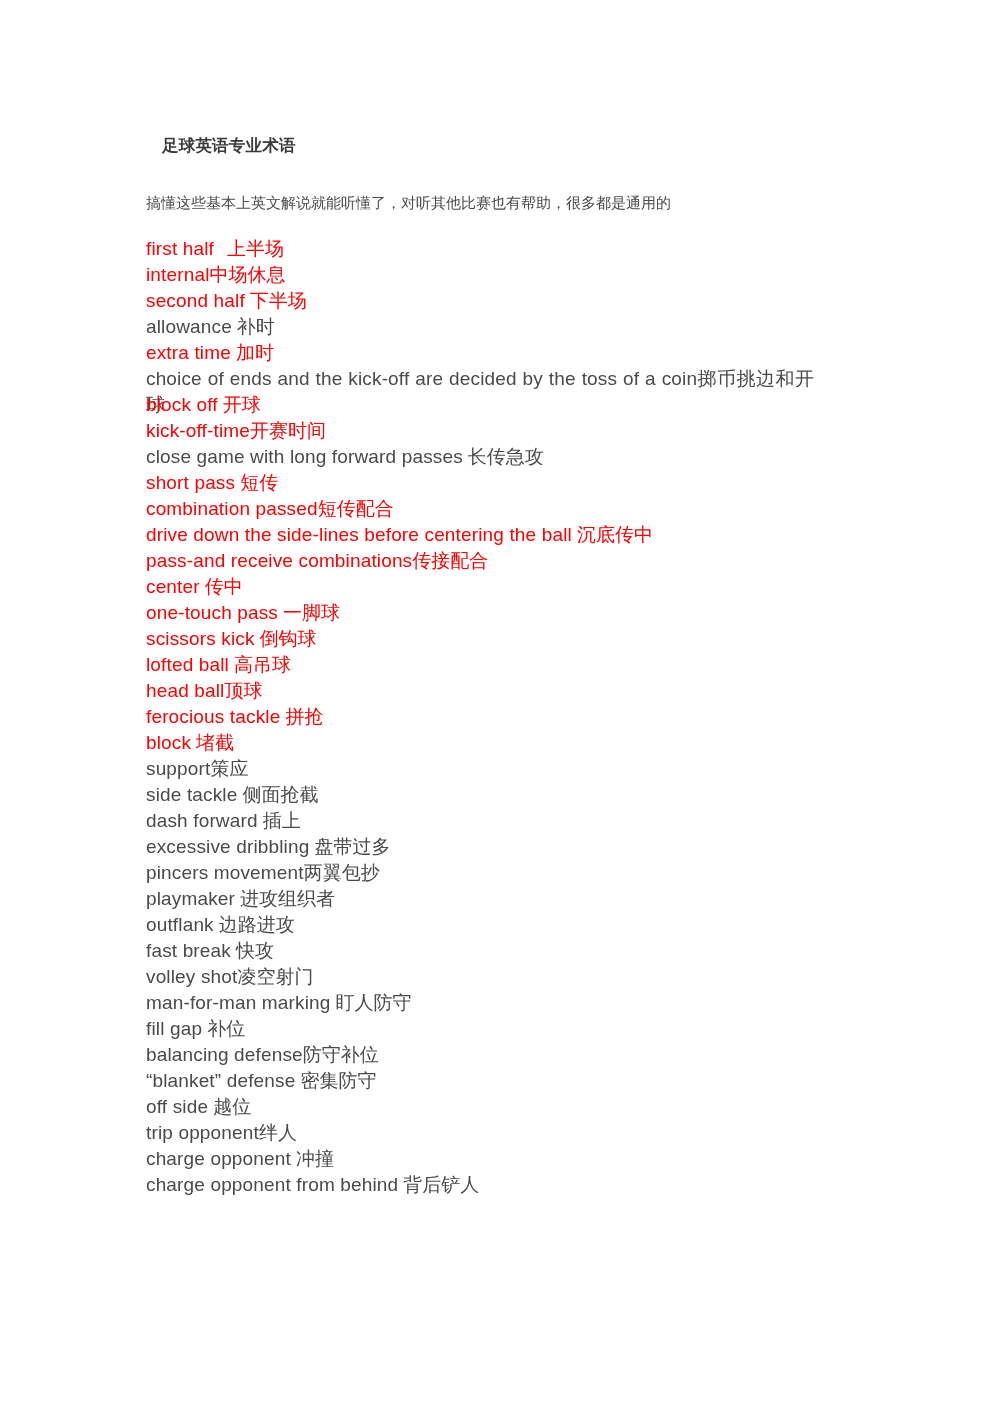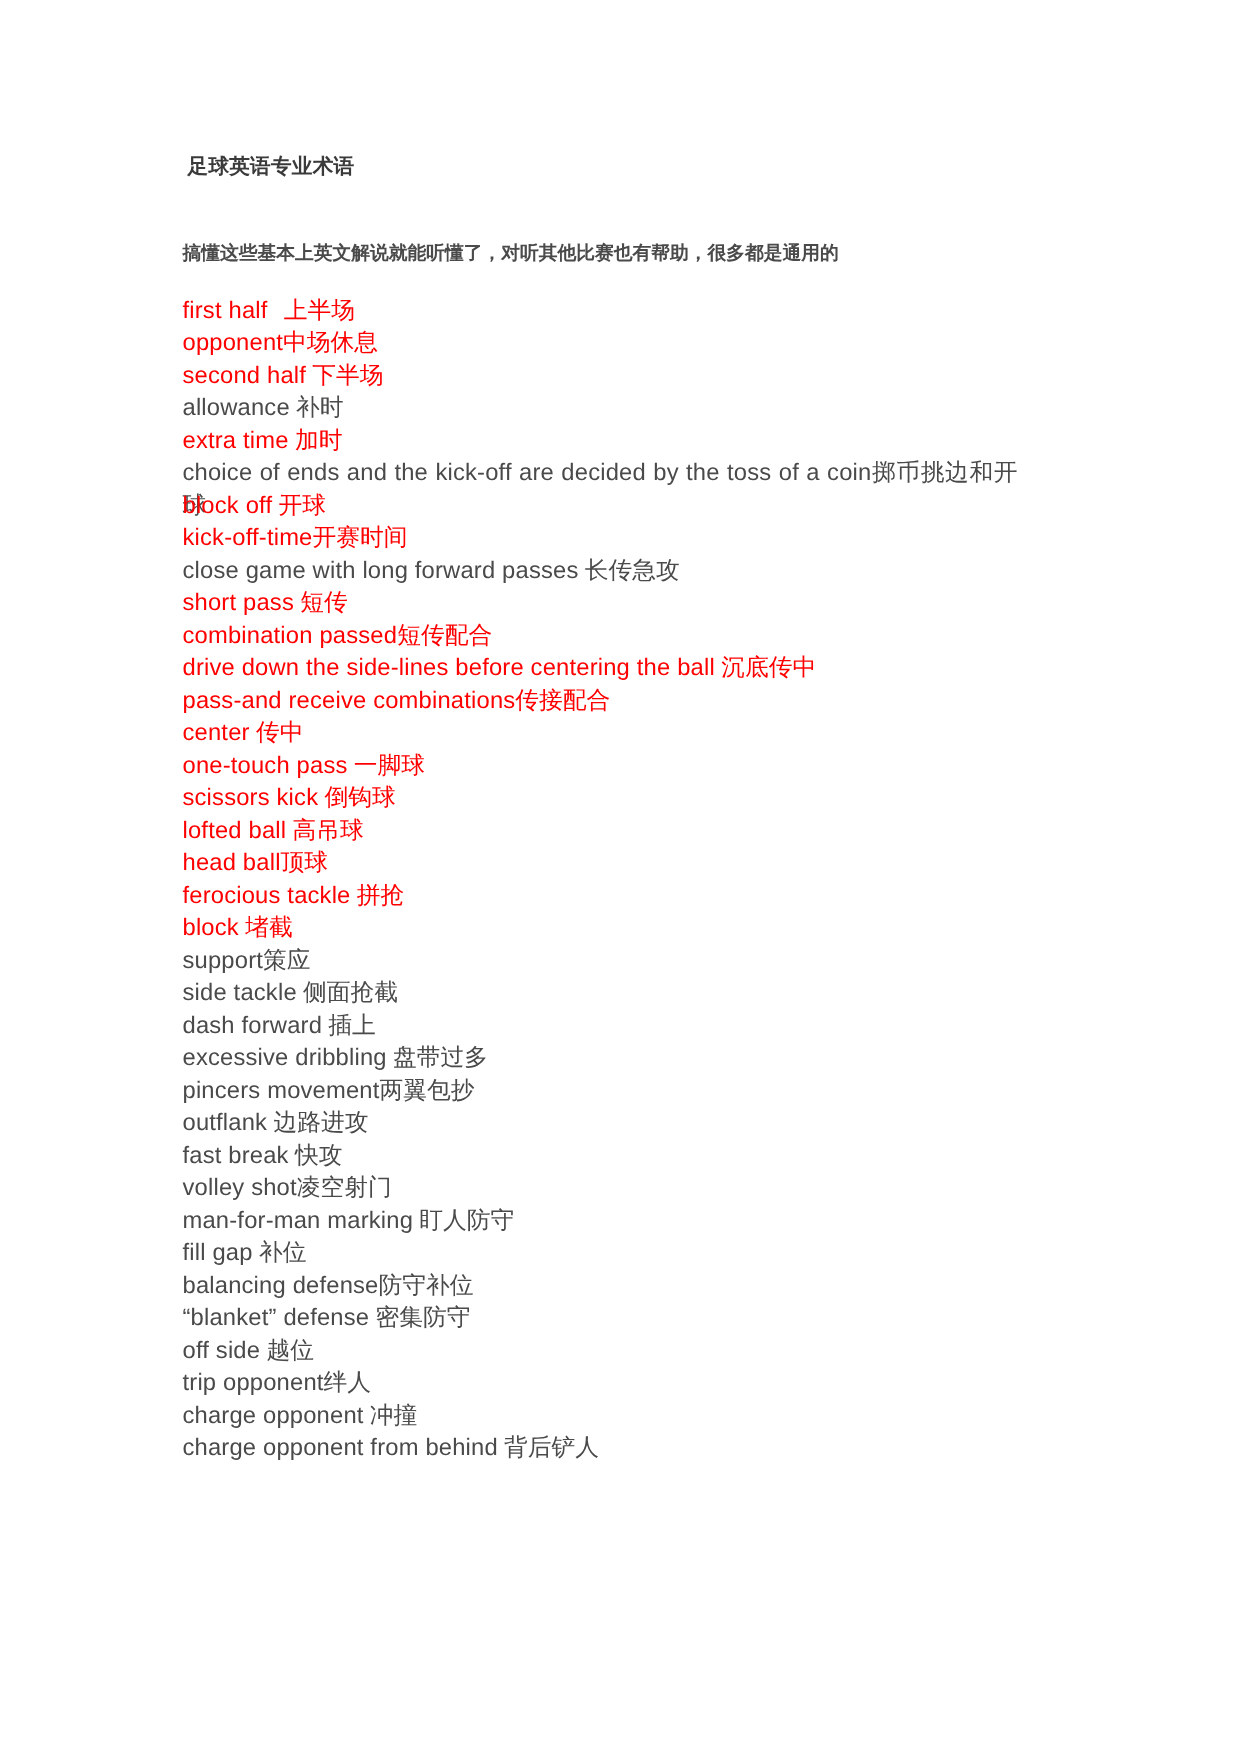--- a/index.html
+++ b/index.html
@@ -25,34 +25,33 @@
     position: absolute;
     left: 146px;
     top: 118px;
     width: 668px;
   }
   .doc-title {
     font-size: 16.5px;
     font-weight: bold;
     color: #3a3a3a;
     line-height: 22px;
-    margin: 4px;
+    margin: 16px;
     letter-spacing: 0.2px;
   }
   .intro {
     font-size: 15px;
     color: #4a4a4a;
     line-height: 22px;
     margin: 0;
     position: absolute;
     top: 74px;
     left: 0;
     width: 668px;
     white-space: nowrap;
-    font-weight: bold;
   }
   .terms {
     position: absolute;
     top: 118px;
     left: 0;
     width: 668px;
     list-style: none;
     margin: 0;
     padding: 0;
   }
@@ -85,21 +84,21 @@
 
 <div class="page">
   <div class="content">
 
     <h1 class="doc-title">足球英语专业术语</h1>
 
     <p class="intro">搞懂这些基本上英文解说就能听懂了，对听其他比赛也有帮助，很多都是通用的</p>
 
     <div class="terms">
         <div class="term-line red"><span class="en">first half</span><span class="gap-wide"></span><span class="zh">上半场</span></div>
-        <div class="term-line red"><span class="en">opponent</span><span class="gap-none"></span><span class="zh">中场休息</span></div>
+        <div class="term-line red"><span class="en">internal</span><span class="gap-none"></span><span class="zh">中场休息</span></div>
         <div class="term-line red"><span class="en">second half</span><span class="gap-sm"></span><span class="zh">下半场</span></div>
         <div class="term-line"><span class="en">allowance</span><span class="gap-sm"></span><span class="zh">补时</span></div>
         <div class="term-line red"><span class="en">extra time</span><span class="gap-sm"></span><span class="zh">加时</span></div>
         <div class="term-line justified"><span class="en">choice of ends and the kick-off are decided by the toss of a coin</span><span class="gap-none"></span><span class="zh">掷币挑边和开球</span></div>
         <div class="term-line red"><span class="en">block off</span><span class="gap-sm"></span><span class="zh">开球</span></div>
         <div class="term-line red"><span class="en">kick-off-time</span><span class="gap-none"></span><span class="zh">开赛时间</span></div>
         <div class="term-line"><span class="en">close game with long forward passes</span><span class="gap-sm"></span><span class="zh">长传急攻</span></div>
         <div class="term-line red"><span class="en">short pass</span><span class="gap-sm"></span><span class="zh">短传</span></div>
         <div class="term-line red"><span class="en">combination passed</span><span class="gap-none"></span><span class="zh">短传配合</span></div>
         <div class="term-line red"><span class="en">drive down the side-lines before centering the ball</span><span class="gap-sm"></span><span class="zh">沉底传中</span></div>
@@ -109,20 +108,21 @@
         <div class="term-line red"><span class="en">scissors kick</span><span class="gap-sm"></span><span class="zh">倒钩球</span></div>
         <div class="term-line red"><span class="en">lofted ball</span><span class="gap-sm"></span><span class="zh">高吊球</span></div>
         <div class="term-line red"><span class="en">head ball</span><span class="gap-none"></span><span class="zh">顶球</span></div>
         <div class="term-line red"><span class="en">ferocious tackle</span><span class="gap-sm"></span><span class="zh">拼抢</span></div>
         <div class="term-line red"><span class="en">block</span><span class="gap-sm"></span><span class="zh">堵截</span></div>
         <div class="term-line"><span class="en">support</span><span class="gap-none"></span><span class="zh">策应</span></div>
         <div class="term-line"><span class="en">side tackle</span><span class="gap-sm"></span><span class="zh">侧面抢截</span></div>
         <div class="term-line"><span class="en">dash forward</span><span class="gap-sm"></span><span class="zh">插上</span></div>
         <div class="term-line"><span class="en">excessive dribbling</span><span class="gap-sm"></span><span class="zh">盘带过多</span></div>
         <div class="term-line"><span class="en">pincers movement</span><span class="gap-none"></span><span class="zh">两翼包抄</span></div>
+        <div class="term-line"><span class="en">playmaker</span><span class="gap-sm"></span><span class="zh">进攻组织者</span></div>
         <div class="term-line"><span class="en">outflank</span><span class="gap-sm"></span><span class="zh">边路进攻</span></div>
         <div class="term-line"><span class="en">fast break</span><span class="gap-sm"></span><span class="zh">快攻</span></div>
         <div class="term-line"><span class="en">volley shot</span><span class="gap-none"></span><span class="zh">凌空射门</span></div>
         <div class="term-line"><span class="en">man-for-man marking</span><span class="gap-sm"></span><span class="zh">盯人防守</span></div>
         <div class="term-line"><span class="en">fill gap</span><span class="gap-sm"></span><span class="zh">补位</span></div>
         <div class="term-line"><span class="en">balancing defense</span><span class="gap-none"></span><span class="zh">防守补位</span></div>
         <div class="term-line"><span class="en">“blanket” defense</span><span class="gap-sm"></span><span class="zh">密集防守</span></div>
         <div class="term-line"><span class="en">off side</span><span class="gap-sm"></span><span class="zh">越位</span></div>
         <div class="term-line"><span class="en">trip opponent</span><span class="gap-none"></span><span class="zh">绊人</span></div>
         <div class="term-line"><span class="en">charge opponent</span><span class="gap-sm"></span><span class="zh">冲撞</span></div>

